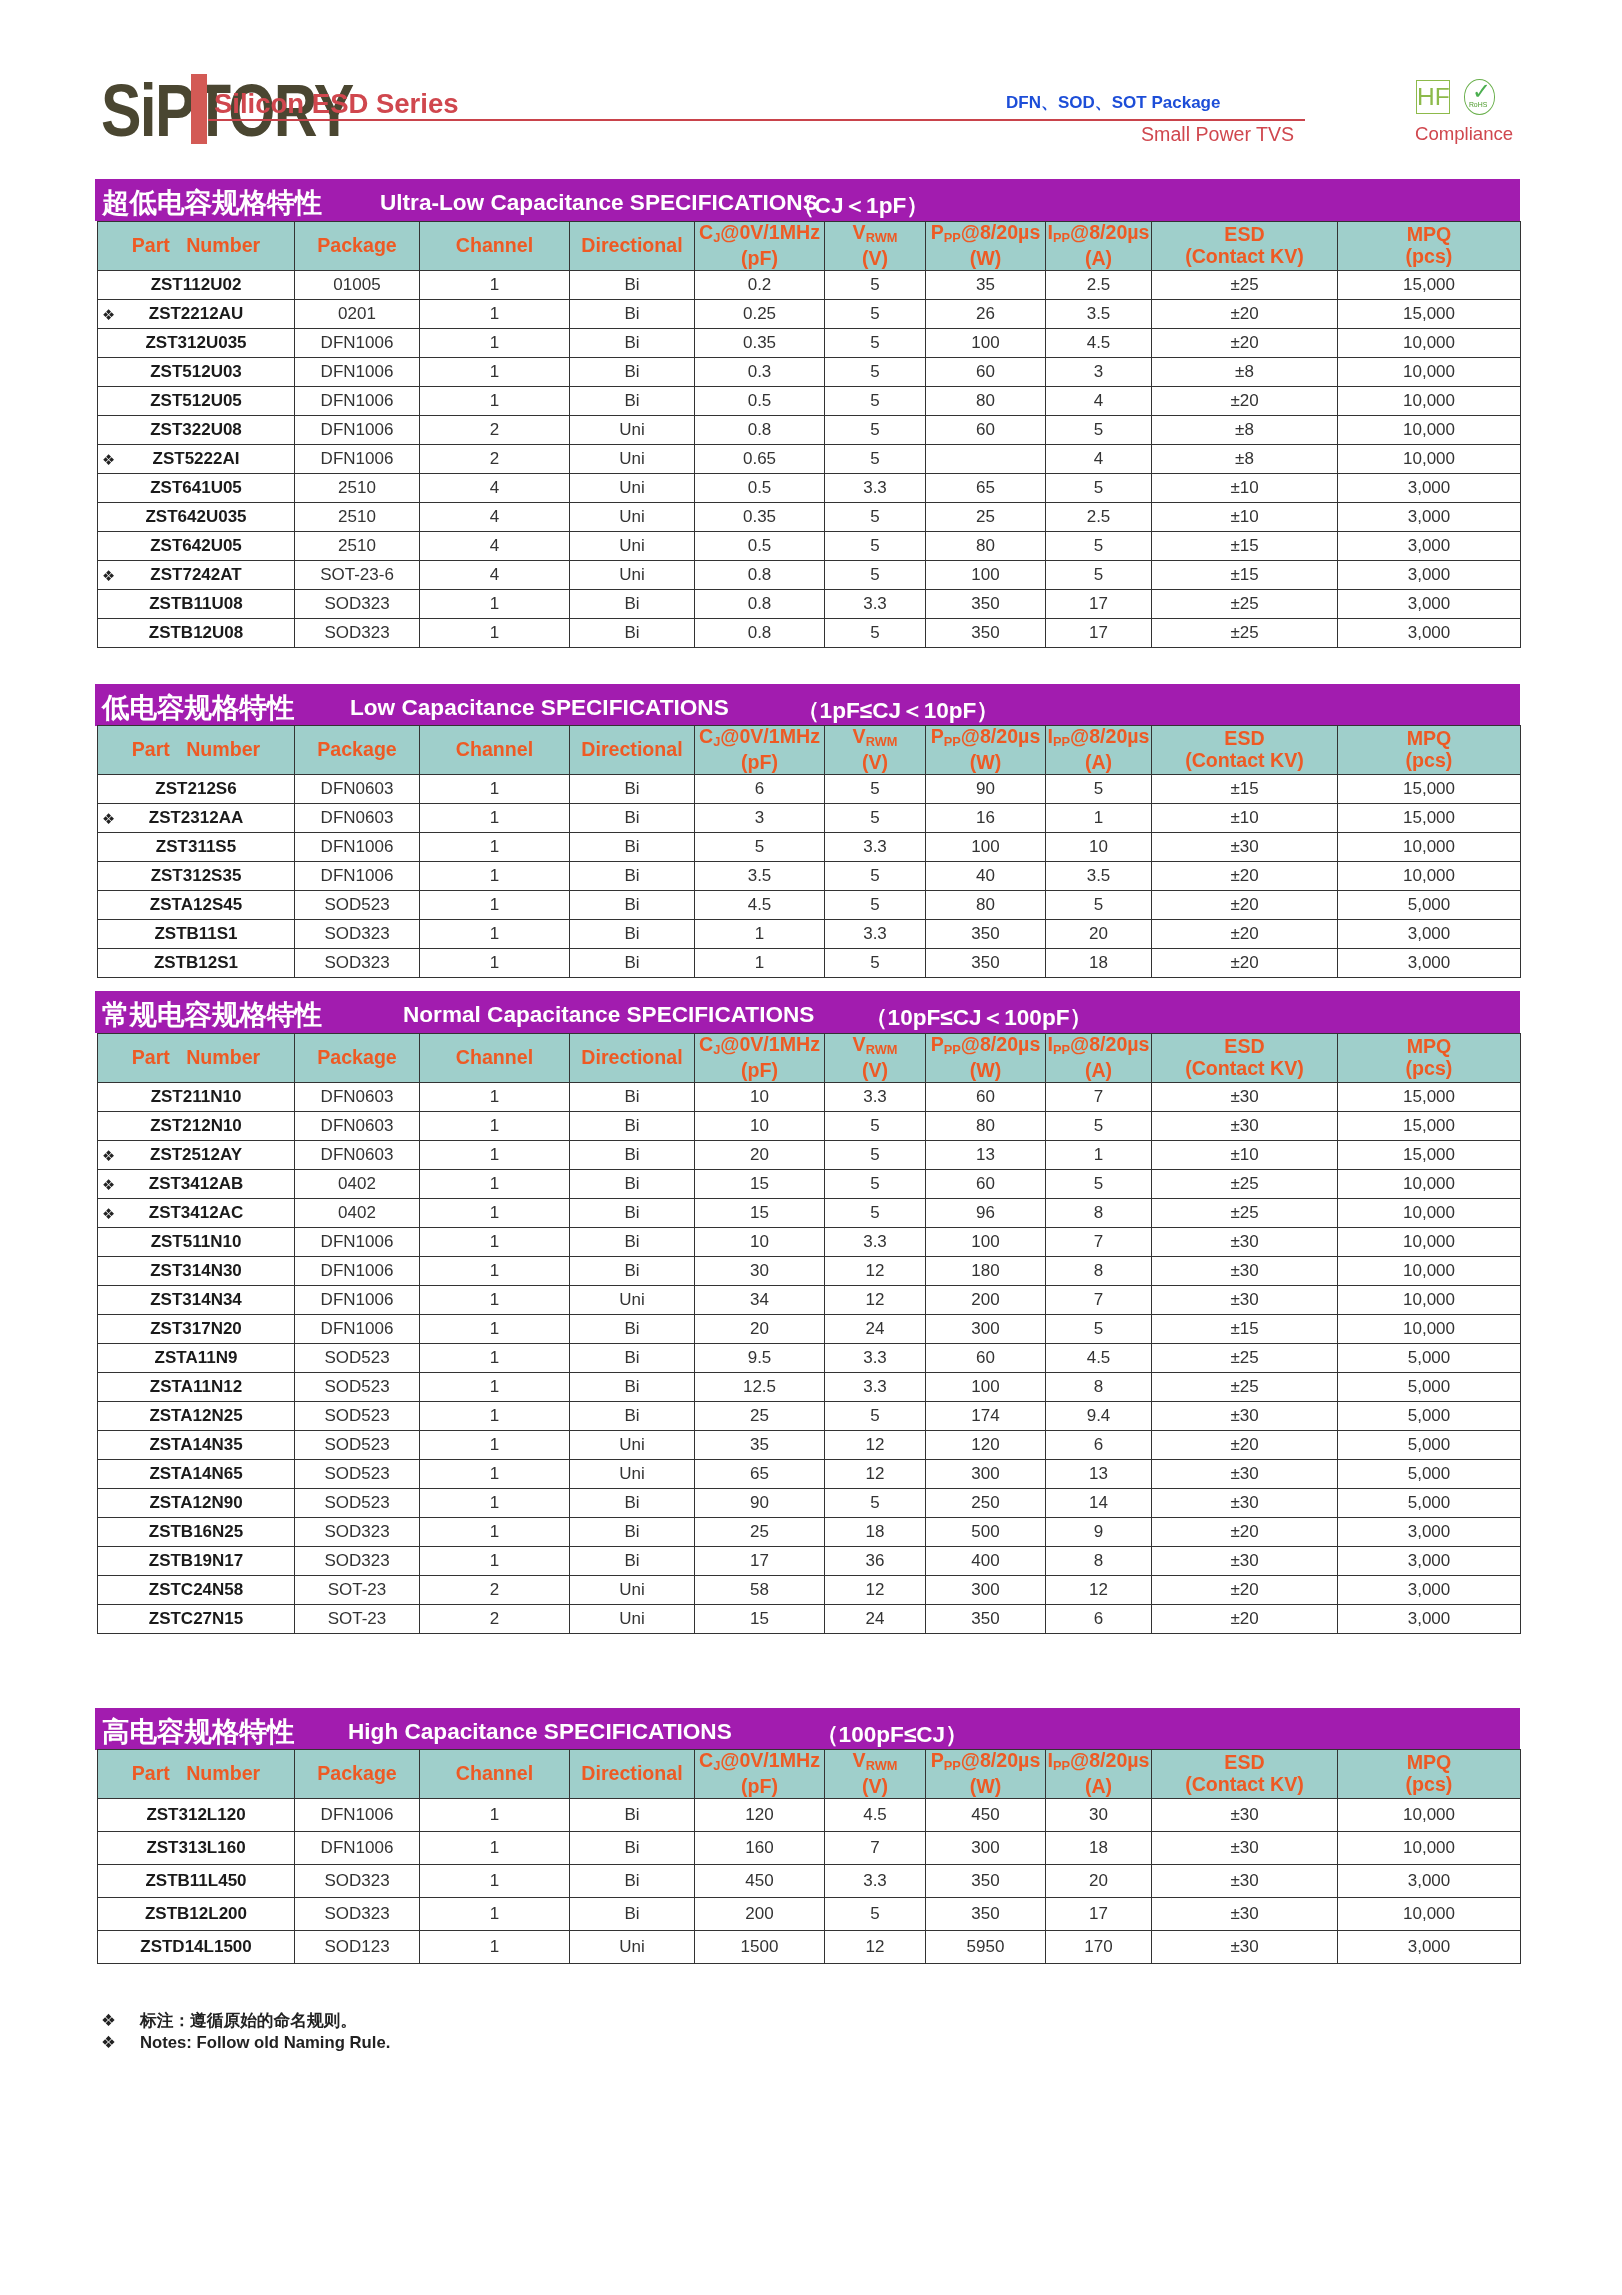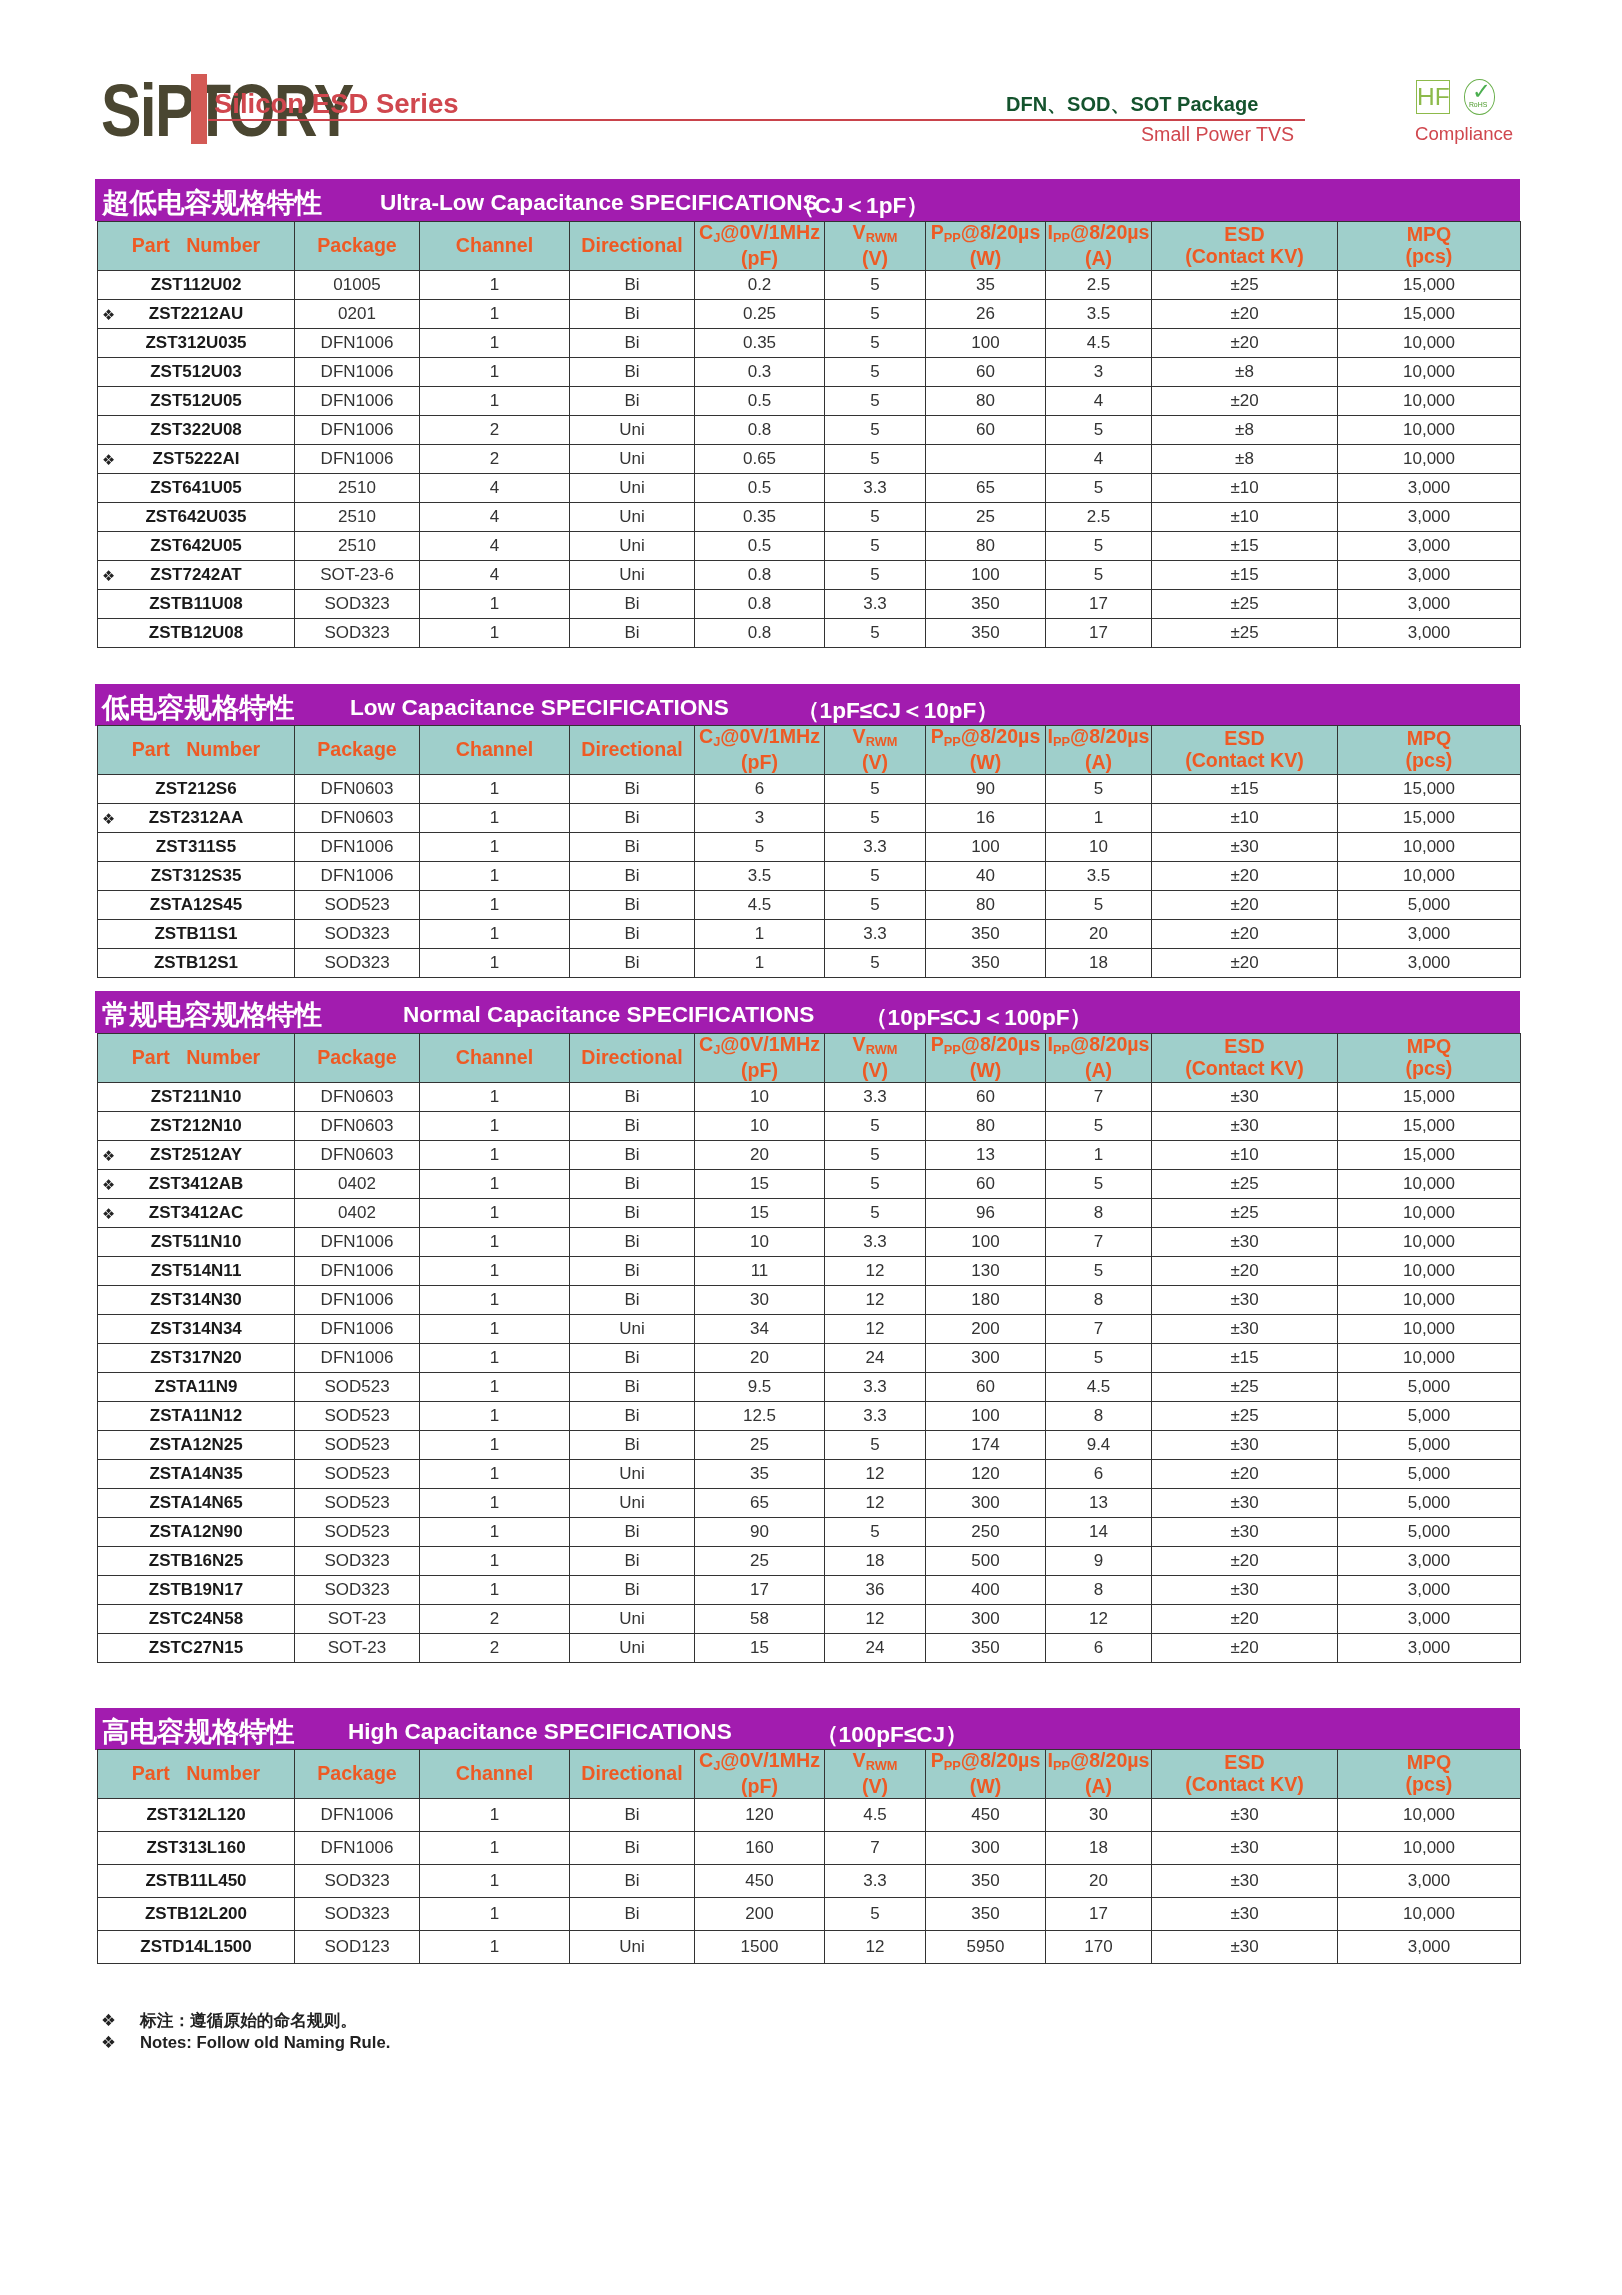--- a/index.html
+++ b/index.html
@@ -11,21 +11,21 @@
   .abs { position: absolute; }
   
   .logo {
     left: 101px; top: 74px; font-family: "Liberation Sans", sans-serif;
     font-weight: bold; font-size: 74px; letter-spacing: -2px; color: #4a4631;
     line-height: 74px; transform: scaleX(0.82); transform-origin: left top;
   }
   .logo-bar2 { left: 191px; top: 74px; width: 15.7px; height: 70px; background: #d35a55; }
   .series-title { left: 214px; top: 88px; font-size: 27.5px; font-weight: bold; color: #d0474e; text-align: center; }
   .header-rule { left: 208px; top: 119px; width: 1097px; height: 2px; background: #c9434b; }
-  .pkg-title { left: 1006px; top: 91px; font-size: 20px; font-weight: bold; color: #14532d; }
+  .pkg-title { left: 1006px; top: 91px; font-size: 17px; font-weight: bold; color: #1d4ed8; }
   .pkg-sub { left: 1141px; top: 123px; font-size: 19.6px; color: #d0474e; }
   .hf-box { left: 1416px; top: 80px; width: 15px; height: 34px; border: 1.5px solid #8dba4a; width: 32px; height: 32px; color: #8dba4a; font-size: 24.5px; line-height: 32px; text-align: center; }
   .rohs { left: 1464px; top: 79px; width: 29.4px; height: 34px; border: 1.5px solid #6ab04c; border-radius: 50%; color: #4c9a2a; }
   .rohs .check { position: absolute; left: 6.9px; top: -2px; font-size: 22.6px; color: #4caf50; font-weight: bold; }
   .rohs .txt { position: absolute; left: 3.9px; top: 20.6px; font-size: 6.9px; color: #4c9a2a; }
   .compliance { left: 1415px; top: 123px; font-size: 18.6px; color: #d0474e; }
 
   
   .band {
     position: absolute; left: 95px; width: 1425px; height: 42px; background: #a21caf;
@@ -472,32 +472,20 @@
           <td>1</td>
           <td>Bi</td>
           <td>10</td>
           <td>3.3</td>
           <td>100</td>
           <td>7</td>
           <td>±30</td>
           <td>10,000</td>
         </tr>
         <tr style="height:29px">
-          <td class="pn"><span>ZST514N11</span></td>
-          <td>DFN1006</td>
-          <td>1</td>
-          <td>Bi</td>
-          <td>11</td>
-          <td>12</td>
-          <td>130</td>
-          <td>5</td>
-          <td>±20</td>
-          <td>10,000</td>
-        </tr>
-        <tr style="height:29px">
           <td class="pn"><span>ZST314N30</span></td>
           <td>DFN1006</td>
           <td>1</td>
           <td>Bi</td>
           <td>30</td>
           <td>12</td>
           <td>180</td>
           <td>8</td>
           <td>±30</td>
           <td>10,000</td>

